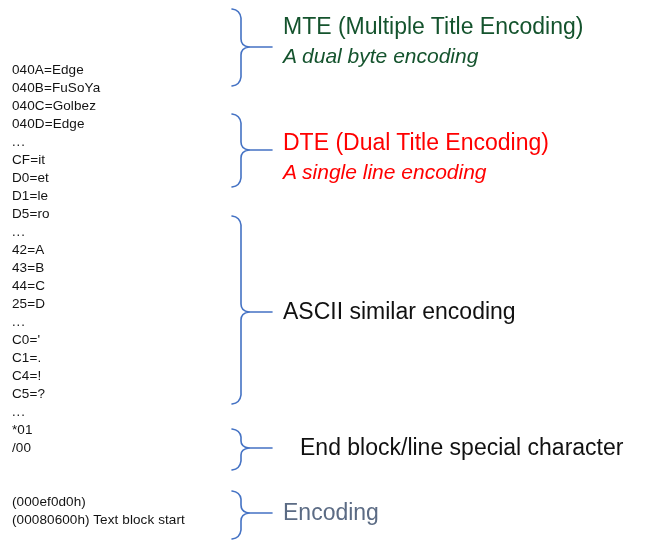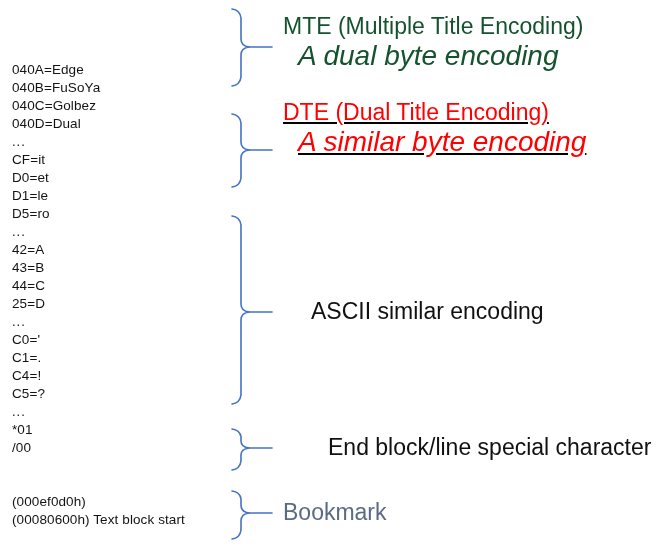--- a/index.html
+++ b/index.html
@@ -54,31 +54,30 @@
     font-family: "Liberation Sans", sans-serif;
   }
   .label .title {
     display: block;
     font-size: 23px;
     line-height: 30px;
     font-weight: 400;
   }
   .label .subtitle {
     display: block;
-    font-size: 28px;
+    font-size: 21px;
     line-height: 29px;
     font-style: italic;
     font-weight: 400;
-    margin-left: 15px;
   }
   .label.navy .title,
   .label.navy .subtitle { color: #14532d; }
   .label.red .title,
   .label.red .subtitle { color: #FF0000; }
-  .label.black .title { color: #111111; margin-left: 28px; }
+  .label.black .title { color: #111111; }
   .label.slate .title { color: #5B6B84; }
 
   
   #braces {
     position: absolute;
     left: 0; top: 0;
     width: 662px;
     height: 554px;
     pointer-events: none;
   }
@@ -87,21 +86,21 @@
 <body>
 
 <div id="canvas">
 
   <div class="code-col">
 
     <div style="padding-top:13px;">
       <div class="code-line">040A=Edge</div>
       <div class="code-line">040B=FuSoYa</div>
       <div class="code-line">040C=Golbez</div>
-      <div class="code-line">040D=Dual</div>
+      <div class="code-line">040D=Edge</div>
     </div>
 
     <div class="code-line dots">...</div>
 
     <div>
       <div class="code-line">CF=it</div>
       <div class="code-line">D0=et</div>
       <div class="code-line">D1=le</div>
       <div class="code-line">D5=ro</div>
     </div>
@@ -158,30 +157,30 @@
       <path d="M232,491 q8,1 9,8 L241,505 q0,7 8,8 q-8,1 -8,8 L241,530 q-1,8 -9,9"></path>
       <line x1="249" y1="513" x2="272" y2="513"></line>
     </g>
   </svg>
 
   <div class="label navy" style="left:283px; top:11px;">
     <span class="title">MTE (Multiple Title Encoding)</span>
     <span class="subtitle">A dual byte encoding</span>
   </div>
 
-  <div class="label red" style="left:283px; top:97px;text-decoration:underline;">
+  <div class="label red" style="left:283px; top:127px;">
     <span class="title">DTE (Dual Title Encoding)</span>
-    <span class="subtitle">A similar byte encoding</span>
+    <span class="subtitle">A single line encoding</span>
   </div>
 
   <div class="label black" style="left:283px; top:296px;">
     <span class="title">ASCII similar encoding</span>
   </div>
 
   <div class="label black" style="left:300px; top:432px;">
     <span class="title">End block/line special character</span>
   </div>
 
   <div class="label slate" style="left:283px; top:497px;">
-    <span class="title">Bookmark</span>
+    <span class="title">Encoding</span>
   </div>
 
 </div>
 
 </body></html>

